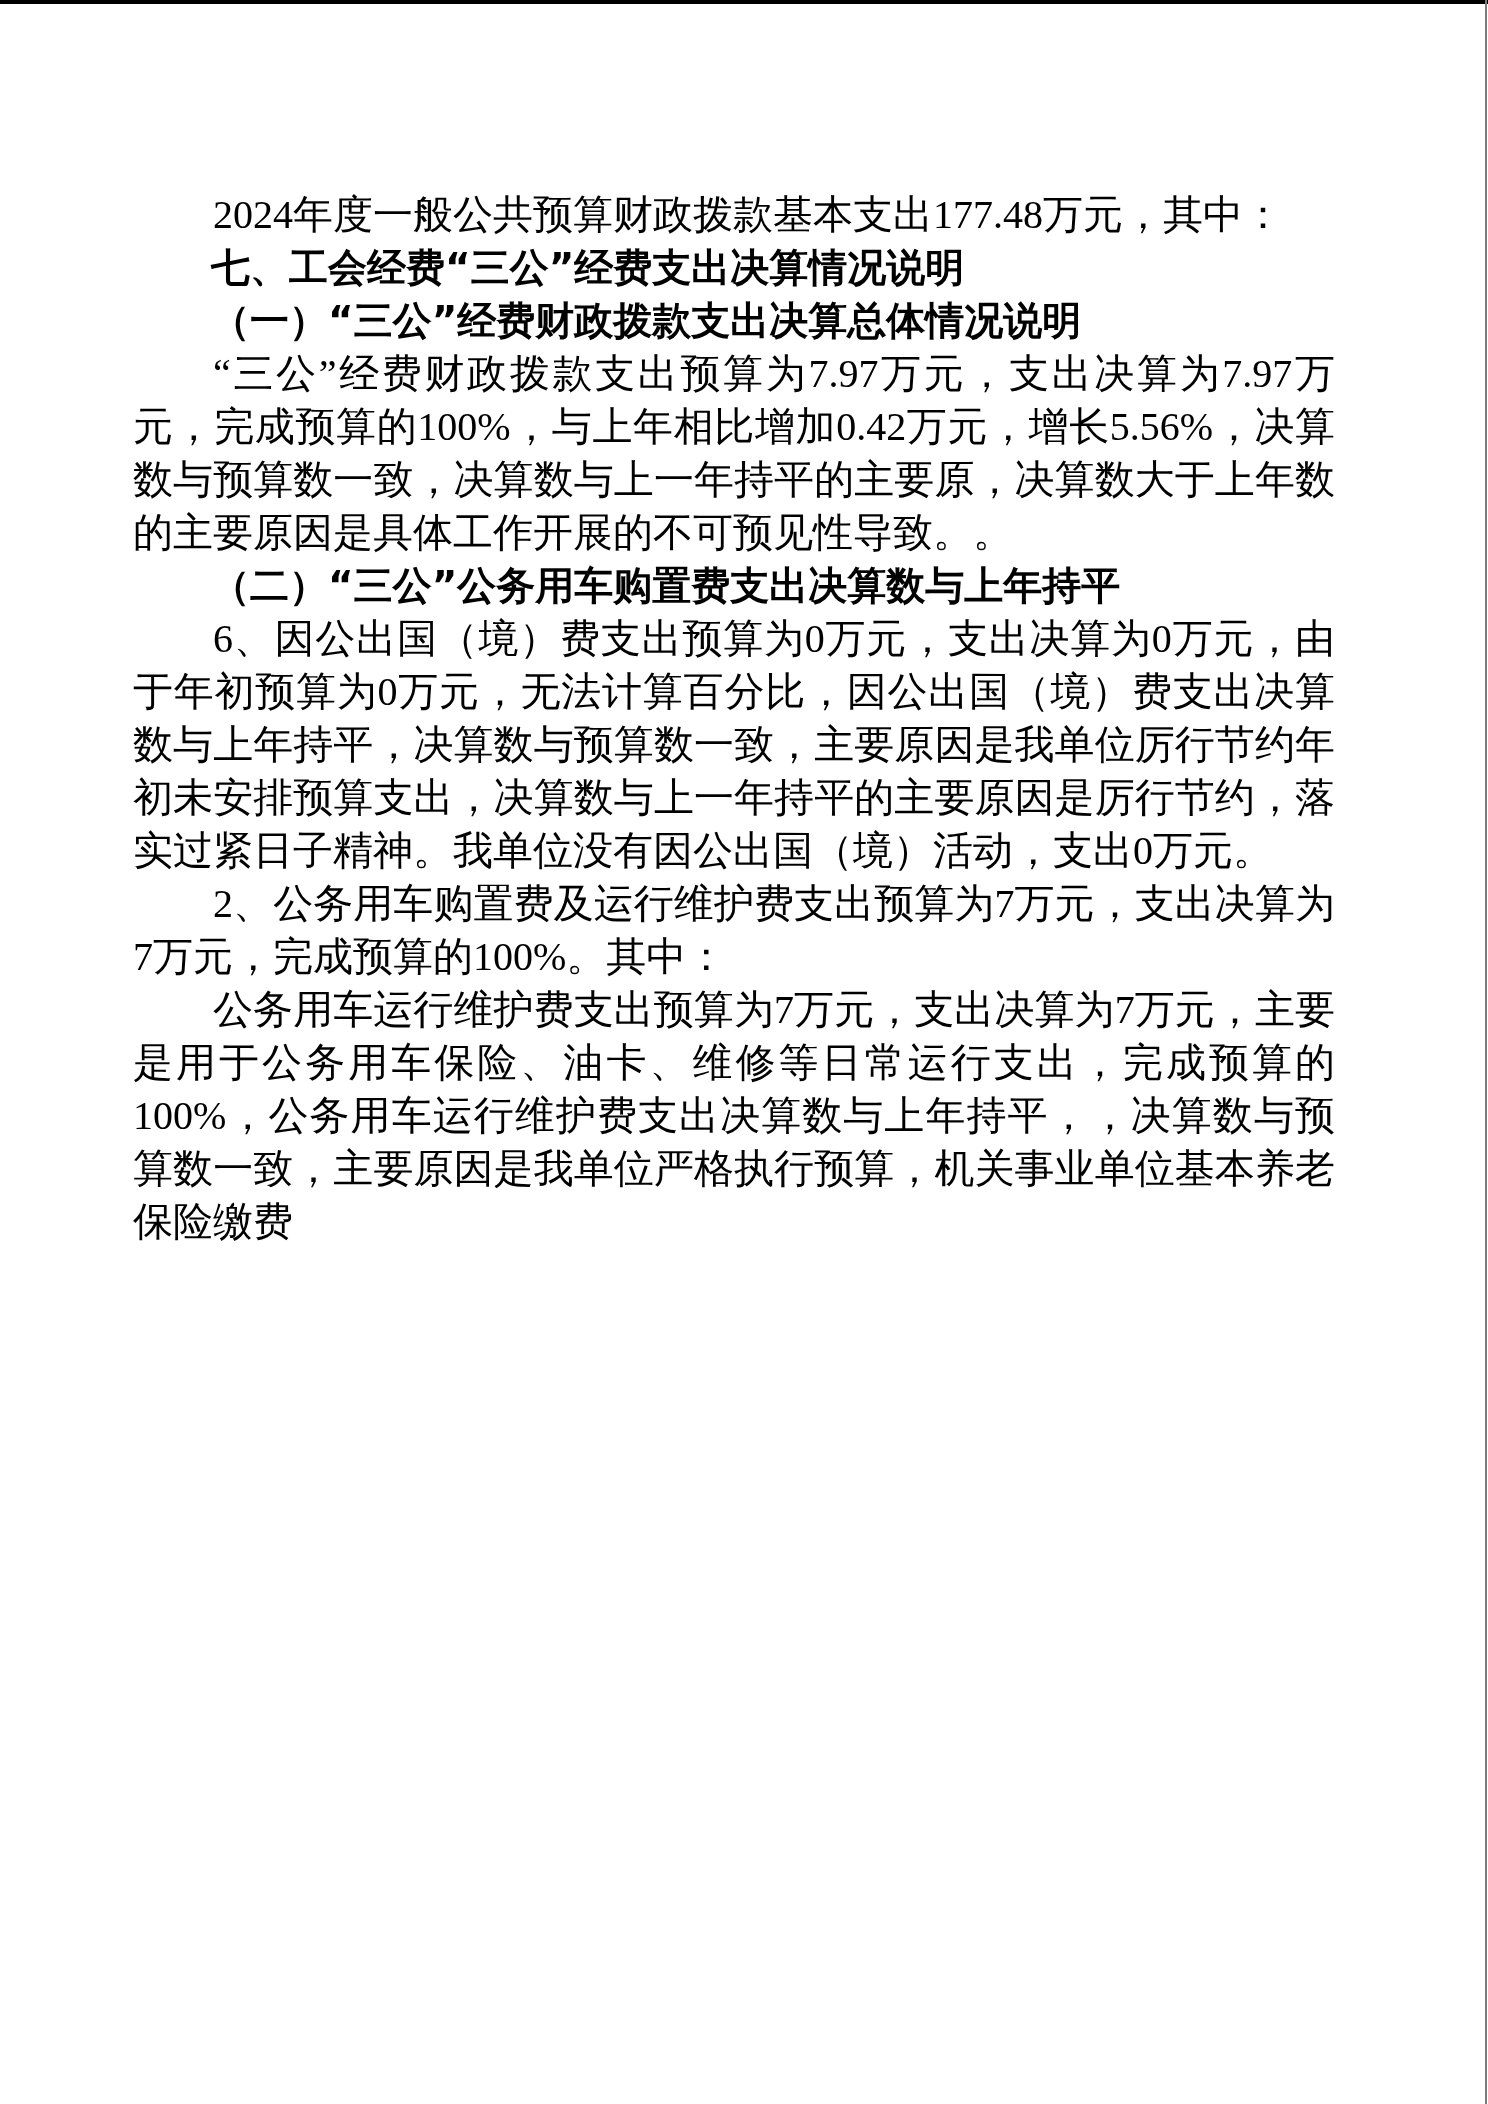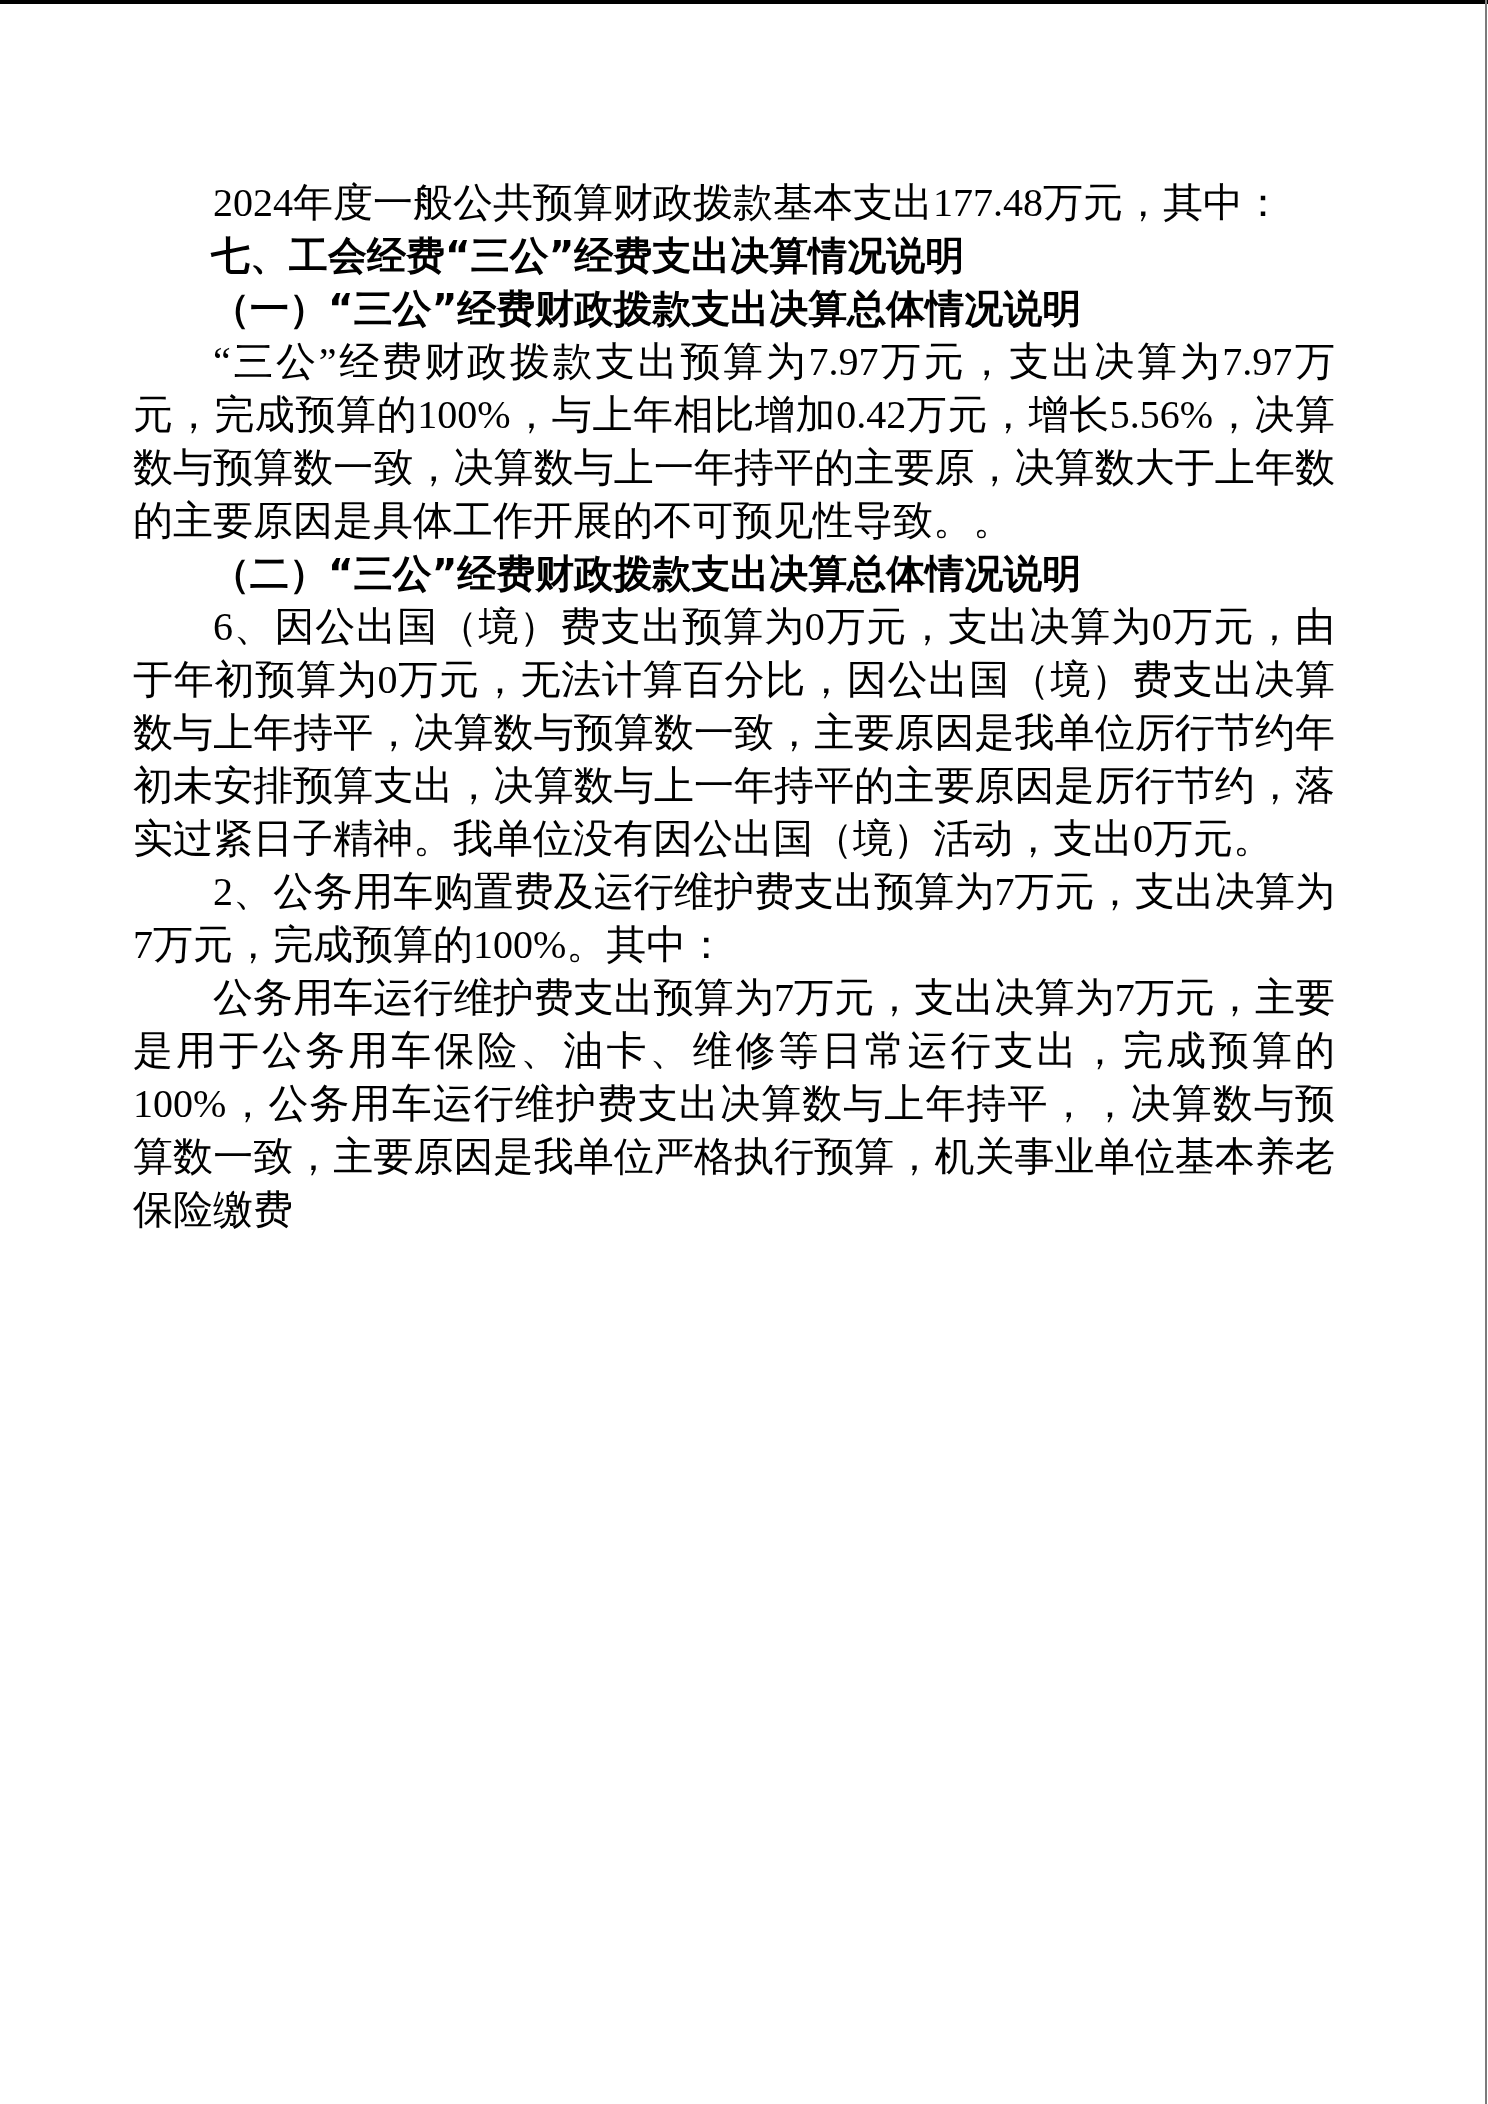--- a/index.html
+++ b/index.html
@@ -21,21 +21,21 @@
   }
   .right-line {
     position: absolute;
     top: 0; right: 1px;
     width: 2px; height: 100%;
     background: #7b7b7b;
   }
   .doc {
     position: absolute;
     left: 133px;
-    top: 176px;
+    top: 188px;
     width: 1202px;
     color: #000000;
     font-family: "Liberation Serif", "DejaVu Serif", serif;
     font-size: 40px;
     line-height: 53px;
     text-align: justify;
   }
   .doc p {
     margin: 0;
     padding: 0;
@@ -51,17 +51,17 @@
 <body>
 
 <div class="top-bar"></div>
 <div class="right-line"></div>
 
 <div class="doc">
   <p class="body">2024年度一般公共预算财政拨款基本支出177.48万元，其中：</p>
   <p class="heading">七、工会经费“三公”经费支出决算情况说明</p>
   <p class="heading">（一）“三公”经费财政拨款支出决算总体情况说明</p>
   <p class="body">“三公”经费财政拨款支出预算为7.97万元，支出决算为7.97万元，完成预算的100%，与上年相比增加0.42万元，增长5.56%，决算数与预算数一致，决算数与上一年持平的主要原，决算数大于上年数的主要原因是具体工作开展的不可预见性导致。。</p>
-  <p class="heading">（二）“三公”经费财政拨款支出决算总体情况说明</p>
+  <p class="heading">（二）“三公”公务用车购置费支出决算数与上年持平</p>
   <p class="body">6、因公出国（境）费支出预算为0万元，支出决算为0万元，由于年初预算为0万元，无法计算百分比，因公出国（境）费支出决算数与上年持平，决算数与预算数一致，主要原因是我单位厉行节约年初未安排预算支出，决算数与上一年持平的主要原因是厉行节约，落实过紧日子精神。我单位没有因公出国（境）活动，支出0万元。</p>
   <p class="body">2、公务用车购置费及运行维护费支出预算为7万元，支出决算为7万元，完成预算的100%。其中：</p>
   <p class="body">公务用车运行维护费支出预算为7万元，支出决算为7万元，主要是用于公务用车保险、油卡、维修等日常运行支出，完成预算的100%，公务用车运行维护费支出决算数与上年持平，，决算数与预算数一致，主要原因是我单位严格执行预算，机关事业单位基本养老保险缴费</p>
 </div>
 
 </body></html>

